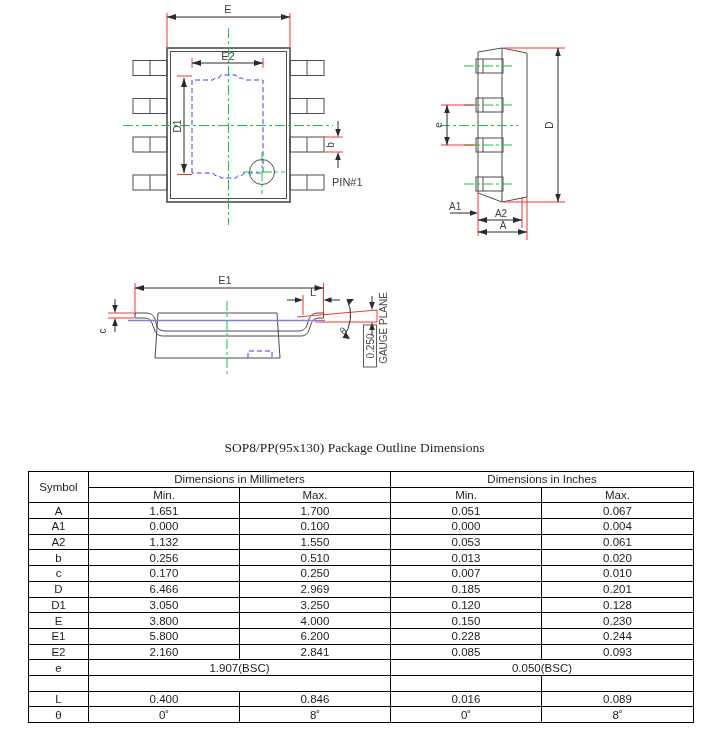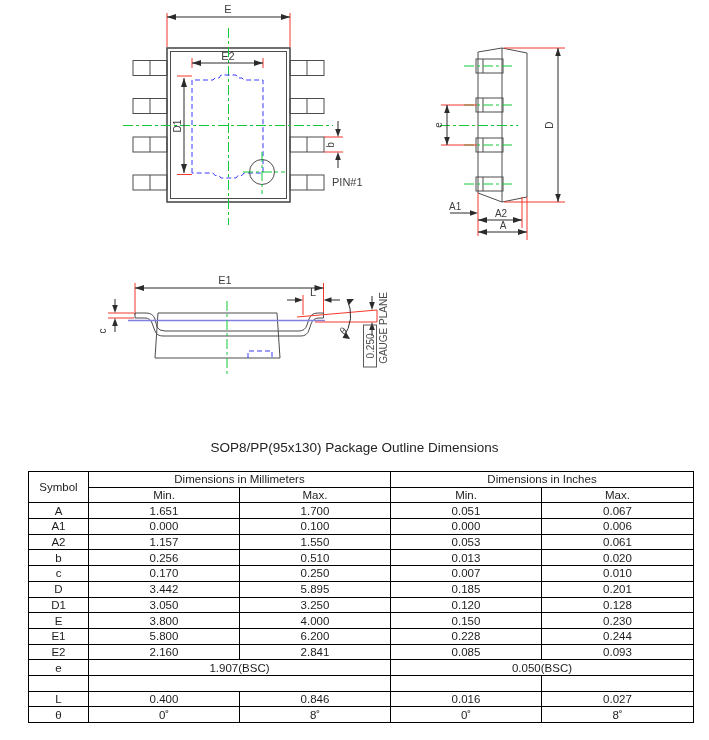--- a/index.html
+++ b/index.html
@@ -12,21 +12,21 @@
   .ln-dim{stroke:var(--c-dim);}
   .ln-red{stroke:var(--c-red);}
   .ln-green{stroke:var(--c-green);stroke-dasharray:10 3 3 3;}
   .ln-blue{stroke:var(--c-blue);stroke-dasharray:5 3;}
   .ln-gauge{stroke:var(--c-gauge);stroke-width:1.6;}
   .ah{fill:var(--c-dim);stroke:none;}
   .dlab{font-size:11px;fill:var(--c-text);}
   .dlab-sm{font-size:10px;fill:var(--c-text);}
   .dlab-gray{fill:#4a4a4a;}
   .page-title{position:absolute;top:440px;left:0;width:709px;text-align:center;
-              font-size:13.5px;color:#242424;}
+              font-size:13.5px;color:#242424;font-family:Liberation Serif, serif;}
   table.dims{position:absolute;top:471px;left:28px;width:666px;
              border-collapse:collapse;table-layout:fixed;}
   table.dims td,table.dims th{border:1px solid #000;font-size:11.5px;font-weight:400;
              color:#1c1c1c;text-align:center;vertical-align:middle;
              height:14.7px;line-height:12px;padding:0;overflow:hidden;}
 </style>
 </head>
 <body>
 
 <div class="page">
@@ -262,47 +262,47 @@
           <td>1.651</td>
           <td>1.700</td>
           <td>0.051</td>
           <td>0.067</td>
         </tr>
         <tr>
           <td>A1</td>
           <td>0.000</td>
           <td>0.100</td>
           <td>0.000</td>
-          <td>0.006</td>
+          <td>0.004</td>
         </tr>
         <tr>
           <td>A2</td>
-          <td>1.157</td>
+          <td>1.132</td>
           <td>1.550</td>
           <td>0.053</td>
           <td>0.061</td>
         </tr>
         <tr>
           <td>b</td>
           <td>0.256</td>
           <td>0.510</td>
           <td>0.013</td>
           <td>0.020</td>
         </tr>
         <tr>
           <td>c</td>
           <td>0.170</td>
           <td>0.250</td>
           <td>0.007</td>
           <td>0.010</td>
         </tr>
         <tr>
           <td>D</td>
-          <td>3.442</td>
-          <td>5.895</td>
+          <td>6.466</td>
+          <td>2.969</td>
           <td>0.185</td>
           <td>0.201</td>
         </tr>
         <tr>
           <td>D1</td>
           <td>3.050</td>
           <td>3.250</td>
           <td>0.120</td>
           <td>0.128</td>
         </tr>
@@ -336,21 +336,21 @@
           <td></td>
           <td colspan="2"></td>
           <td></td>
           <td></td>
         </tr>
         <tr>
           <td>L</td>
           <td>0.400</td>
           <td>0.846</td>
           <td>0.016</td>
-          <td>0.027</td>
+          <td>0.089</td>
         </tr>
         <tr>
           <td>θ</td>
           <td>0˚</td>
           <td>8˚</td>
           <td>0˚</td>
           <td>8˚</td>
         </tr>
       </tbody>
   </table>

